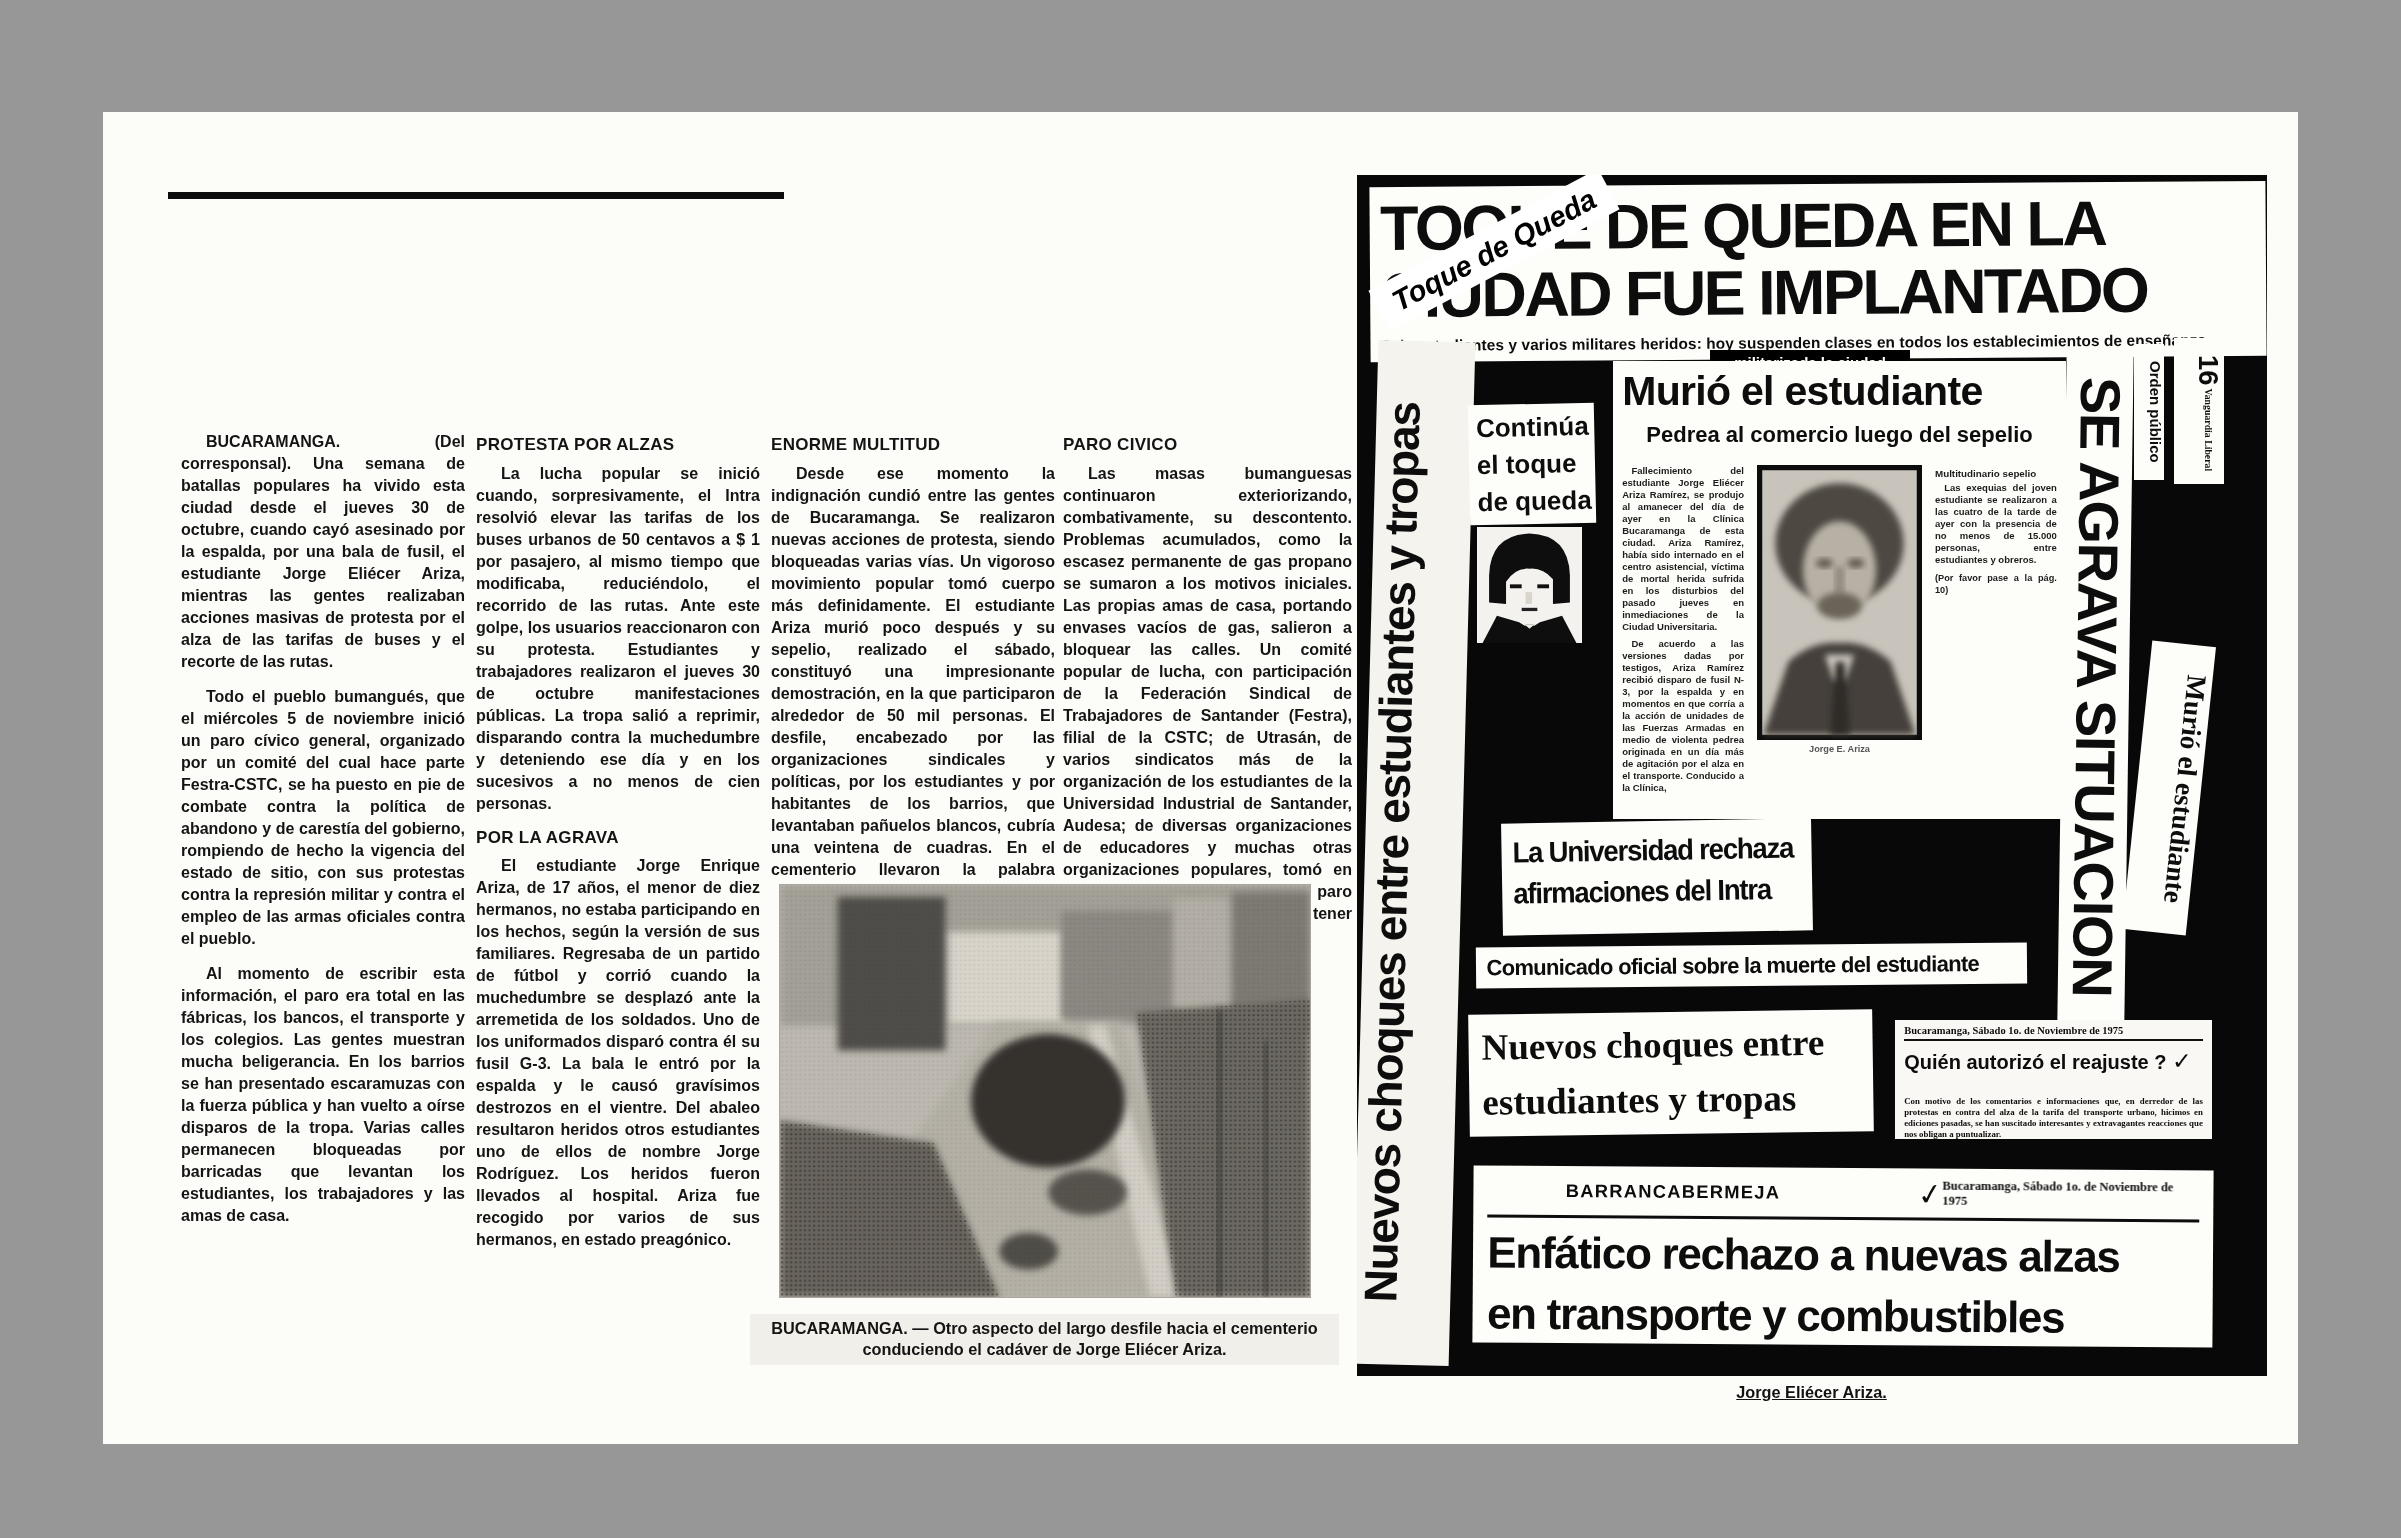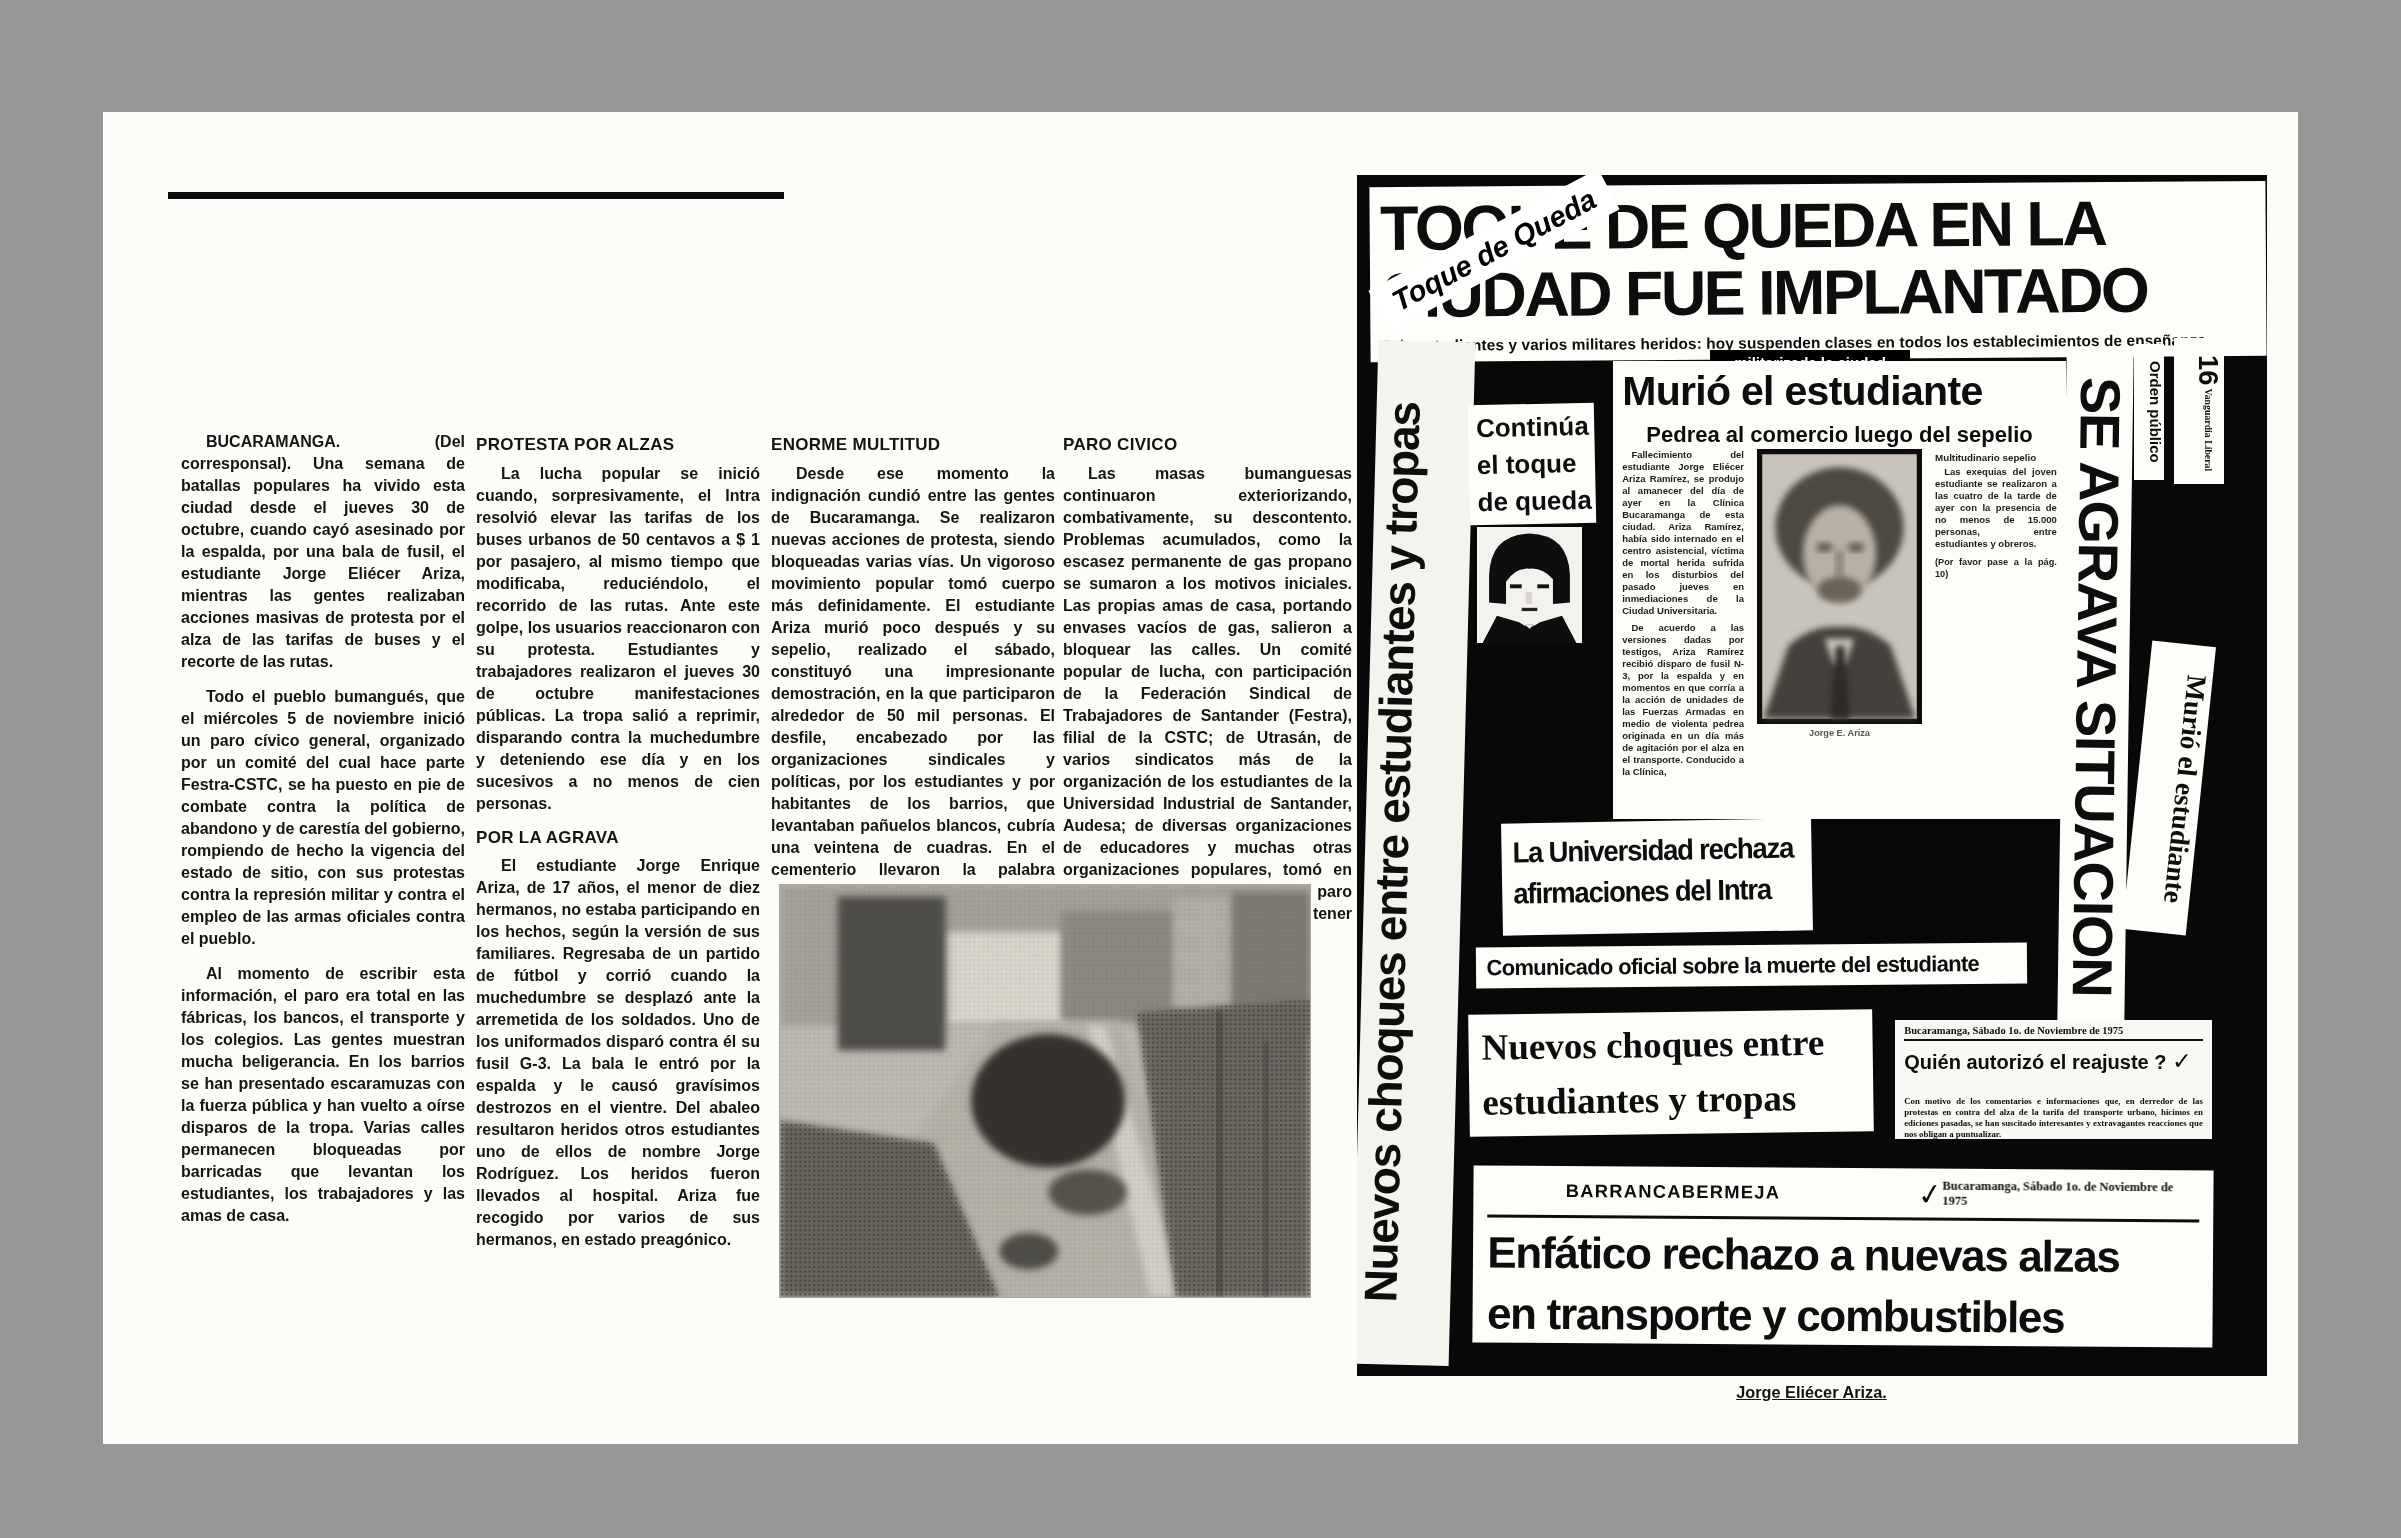--- a/index.html
+++ b/index.html
@@ -39,21 +39,21 @@
   .c-bar{position:absolute;left:353px;top:175px;width:200px;height:25px;background:#000;color:#fff;font-size:15px;font-weight:bold;text-align:center;line-height:25px;}
   .vdown{writing-mode:vertical-rl;}
   .vup{writing-mode:vertical-rl;transform:rotate(180deg);}
   .c-leftstrip{left:7.8px;top:166px;width:97px;height:1024px;background:#f5f3ee;transform:rotate(1.5deg);}
   .c-leftstrip .vup{width:100%;height:100%;font-size:46px;font-weight:bold;letter-spacing:-1.3px;text-align:center;}
   .c-continua{left:112px;top:229px;width:118px;height:115px;transform:rotate(-1.2deg);font-size:26px;line-height:37px;font-weight:bold;padding:5.2px 0 0 7.8px;}
   .c-portrait{left:120px;top:352px;width:105px;height:116px;background:#fff;}
   .c-murio{left:256px;top:186px;width:453px;height:458px;padding:6.5px 9.2px;box-sizing:border-box;}
   .c-murio-h{font-size:41px;font-weight:bold;letter-spacing:-0.7px;white-space:nowrap;}
   .c-murio-sub{font-size:22px;font-weight:bold;text-align:center;margin-top:7.8px;white-space:nowrap;}
-  .c-murio-body{display:flex;gap:13px;margin-top:1px;}
+  .c-murio-body{display:flex;gap:13px;margin-top:17px;}
   .mcol{width:129px;font-size:9.5px;line-height:12px;font-weight:bold;text-align:justify;filter:blur(0.4px);color:#1c1c1c;}
   .mcol p{margin:0 0 5.2px;text-indent:9.2px;}
   .mcol h5{margin:2.6px 0;font-size:9.8px;}
   .mphoto{width:165px;}
   .mphoto .cap{text-align:center;font-size:9.2px;font-weight:bold;color:#555;filter:blur(0.3px);margin-top:1.3px;}
   .jump{font-size:9.2px;filter:blur(0.3px);}
   .c-seagrava{left:705px;top:178px;width:67px;height:668px;transform:rotate(.8deg);}
   .c-seagrava .vdown{width:100%;height:100%;font-size:56px;font-weight:bold;letter-spacing:-1.3px;text-align:center;}
   .c-orden{left:777px;top:169px;width:30px;height:136px;}
   .c-orden .vdown{width:100%;height:100%;font-size:15px;font-weight:bold;text-align:center;}
@@ -138,20 +138,24 @@
       <polygon points="0,360 235,395 335,630 0,630" fill="url(#ht)" opacity=".55"></polygon>
       <polygon points="545,195 810,175 810,630 605,630" fill="#6b6860" filter="url(#pb)"></polygon>
       <polygon points="545,195 810,175 810,630 605,630" fill="url(#ht)" opacity=".55"></polygon>
       <ellipse cx="470" cy="470" rx="60" ry="35" fill="#56534d" filter="url(#pb)"></ellipse>
       <ellipse cx="380" cy="560" rx="45" ry="28" fill="#504d47" filter="url(#pb)"></ellipse>
       <rect x="668" y="190" width="7" height="440" fill="#3a3936" filter="url(#pb)"></rect>
       <rect x="740" y="240" width="6" height="390" fill="#3a3936" filter="url(#pb)"></rect>
       <rect width="810" height="630" fill="url(#ht)" opacity=".08"></rect>
     </svg>
   </div>
+  <div class="photo-caption">
+    <div>BUCARAMANGA. — Otro aspecto del largo desfile hacia el cementerio</div>
+    <div>conduciendo el cadáver de Jorge Eliécer Ariza.</div>
+  </div>
 
   <div class="collage">
 
     <div class="clip c-headline">
       <div class="hl">TOQUE DE QUEDA EN LA</div>
       <div class="hl">CIUDAD FUE IMPLANTADO</div>
       <div class="sub">Seis estudiantes y varios militares heridos: hoy suspenden clases en todos los establecimientos de enseñanza</div>
     </div>
     <div class="c-bar">militarizada la ciudad</div>
 

